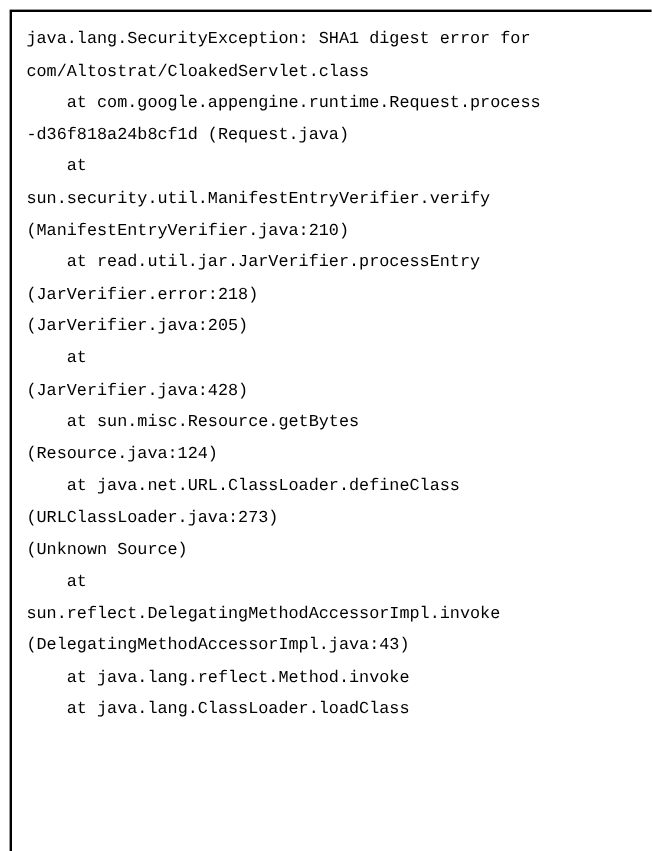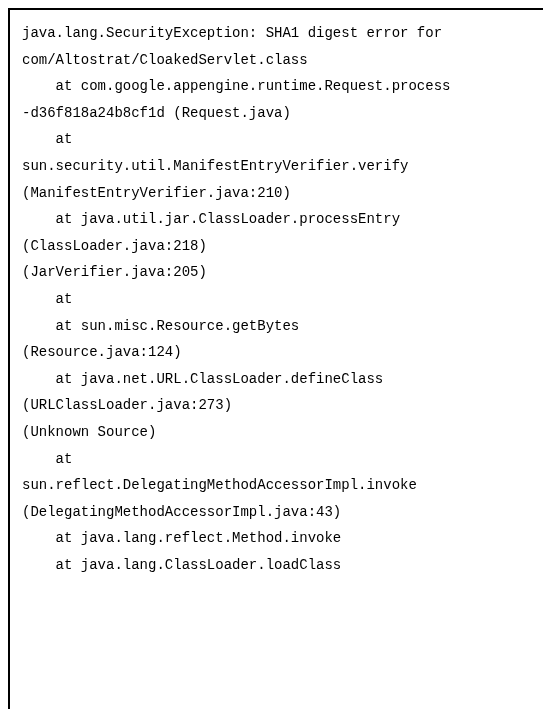--- a/index.html
+++ b/index.html
@@ -31,26 +31,27 @@
   <div class="trace-line">java.lang.SecurityException: SHA1 digest error for</div>
   <div class="trace-line">com/Altostrat/CloakedServlet.class</div>
 
   <div class="trace-line">    at com.google.appengine.runtime.Request.process</div>
   <div class="trace-line">-d36f818a24b8cf1d (Request.java)</div>
 
   <div class="trace-line">    at</div>
   <div class="trace-line">sun.security.util.ManifestEntryVerifier.verify</div>
   <div class="trace-line">(ManifestEntryVerifier.java:210)</div>
 
-  <div class="trace-line">    at java.util.jar.ClassLoader.processEntry</div>
-  <div class="trace-line">(ClassLoader.java:218)</div>
+  <div class="trace-line">    at read.util.jar.JarVerifier.processEntry</div>
+  <div class="trace-line">(JarVerifier.error:218)</div>
 
   <div class="trace-line">(JarVerifier.java:205)</div>
 
   <div class="trace-line">    at</div>
+  <div class="trace-line">(JarVerifier.java:428)</div>
 
   <div class="trace-line">    at sun.misc.Resource.getBytes</div>
   <div class="trace-line">(Resource.java:124)</div>
 
   <div class="trace-line">    at java.net.URL.ClassLoader.defineClass</div>
   <div class="trace-line">(URLClassLoader.java:273)</div>
 
   <div class="trace-line">(Unknown Source)</div>
 
   <div class="trace-line">    at</div>

